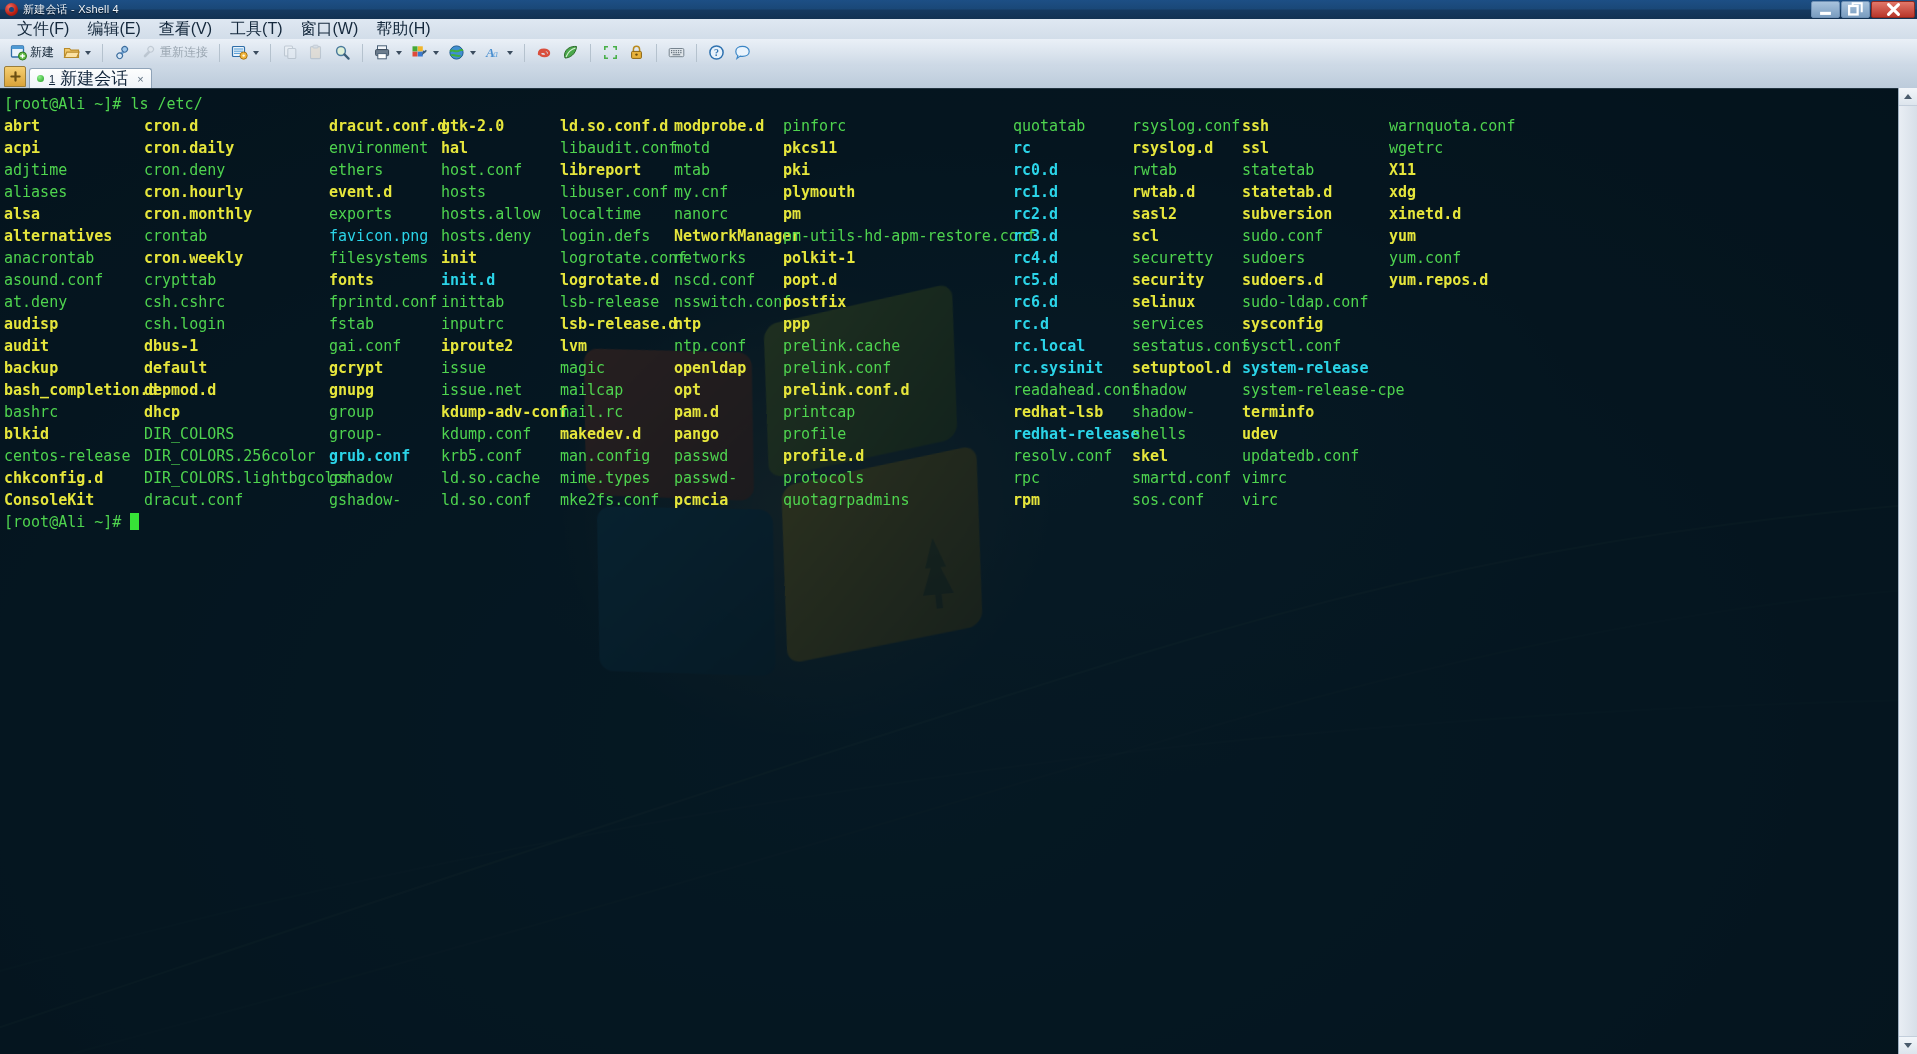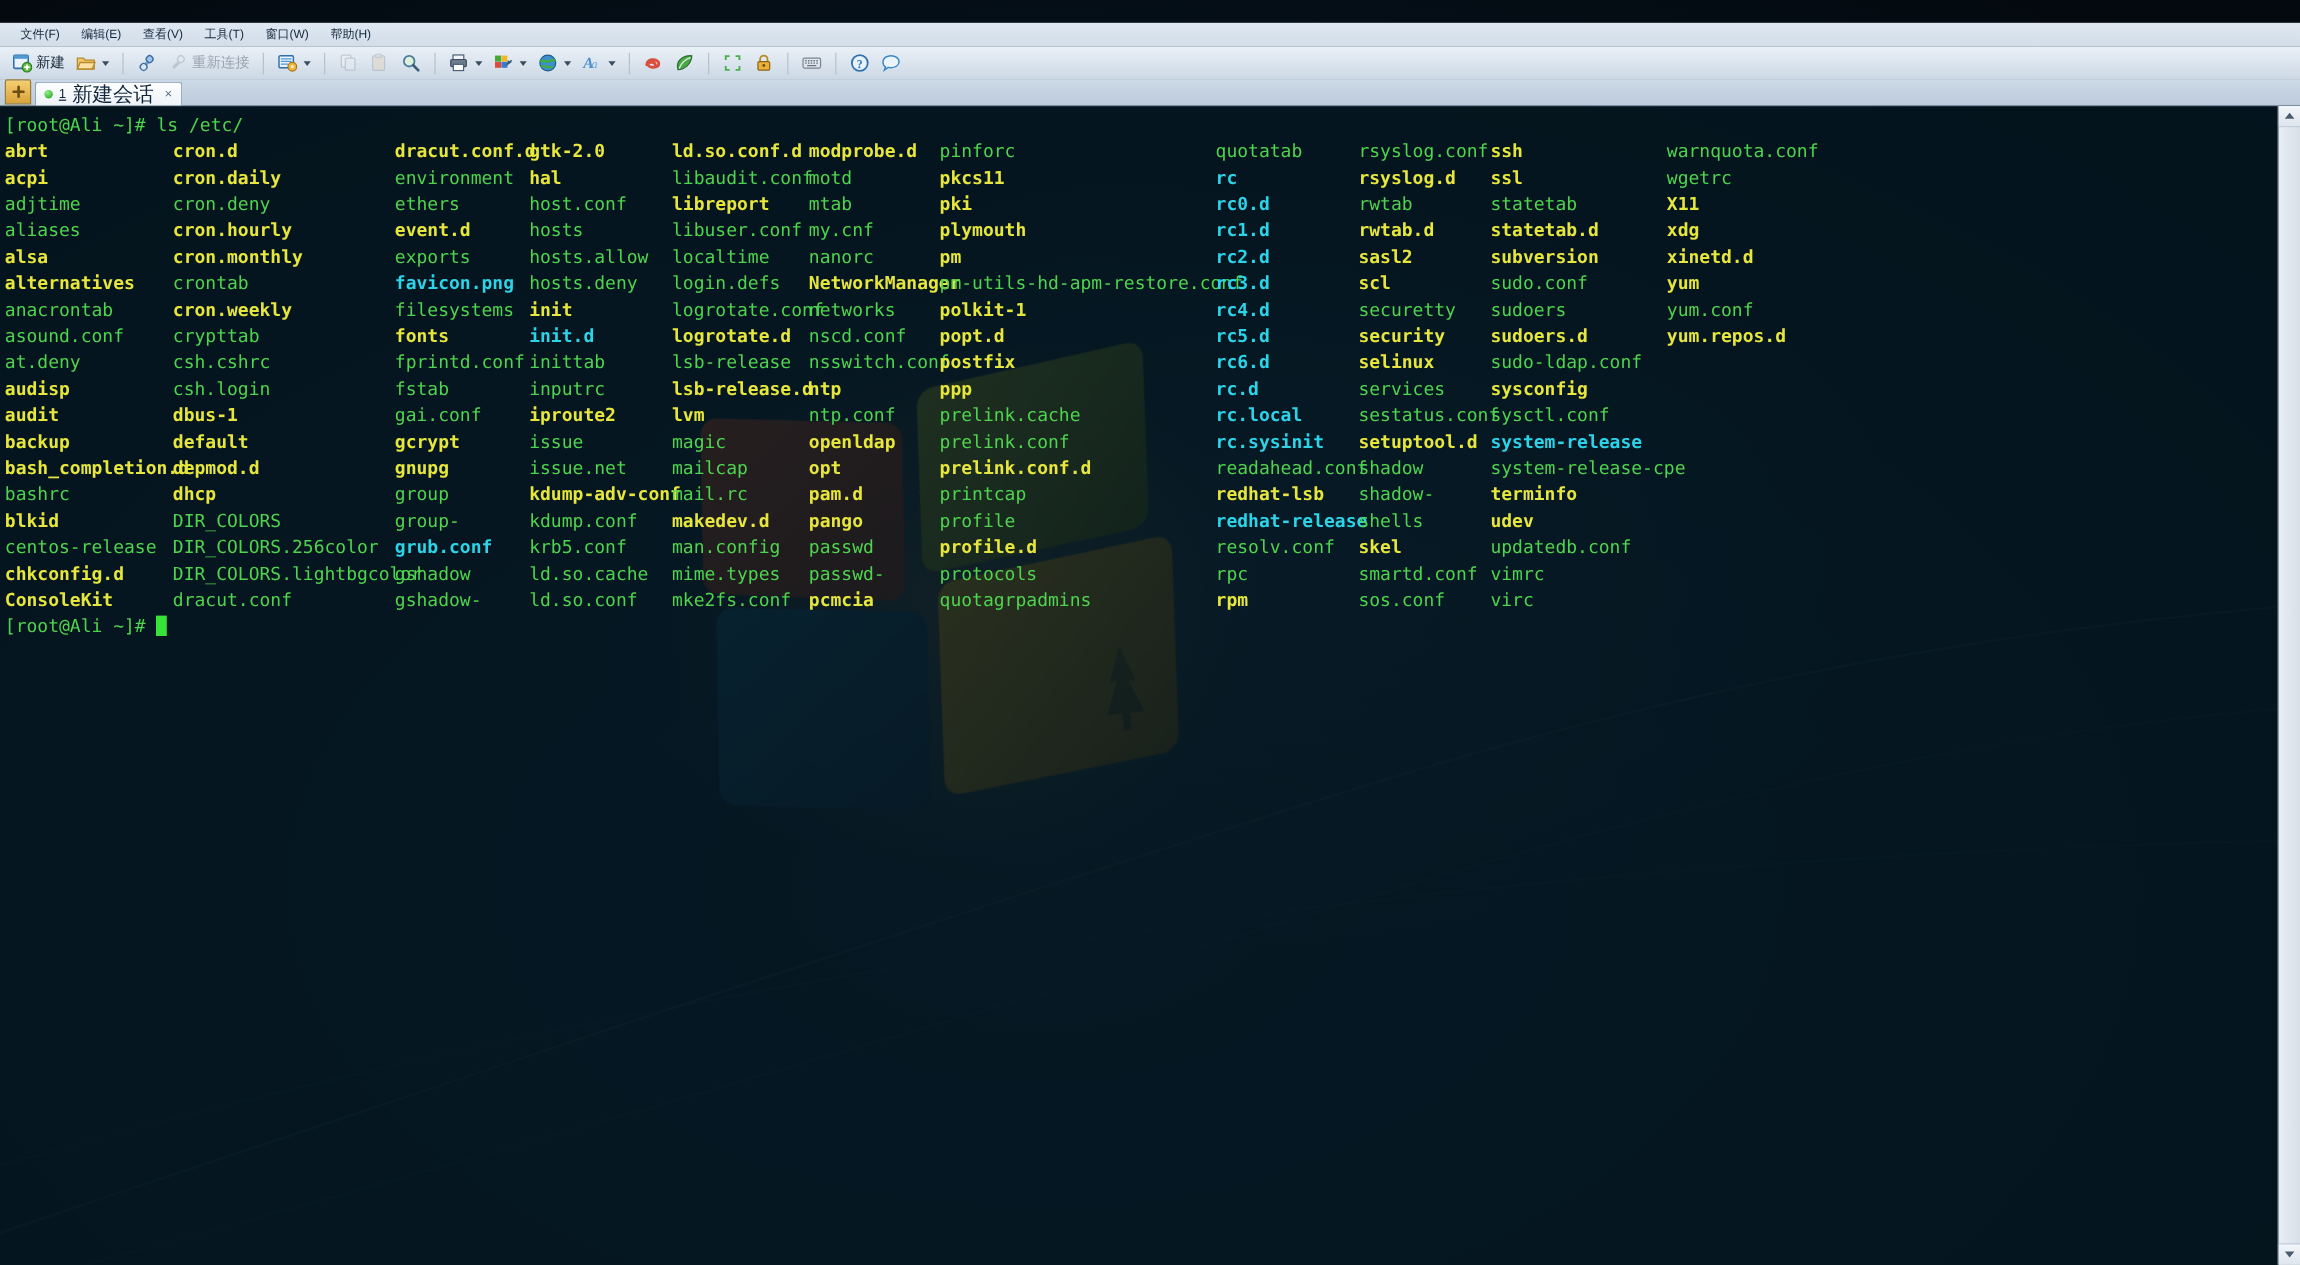--- a/index.html
+++ b/index.html
@@ -63,21 +63,21 @@
   .wbtn.max{background:linear-gradient(180deg,#a8c3dd,#7a9dc0);}
   .wbtn.close{background:linear-gradient(180deg,#e2786a,#b8352a);border-color:#8e2a20;width:42px;}
   .wbtn svg{display:block;}
 
   .menubar{
     position:absolute;left:0;top:19px;width:1917px;height:20px;
     background:linear-gradient(180deg,#dfe8f2 0%,#d2dde9 100%);
     border-bottom:1px solid #b9c7d6;
     display:flex;align-items:center;padding-left:8px;gap:0;
   }
-  .menu-item{font-size:10px;color:#14283c;padding:2px 9px;cursor:default;white-space:nowrap;}
+  .menu-item{font-size:16px;color:#14283c;padding:2px 9px;cursor:default;white-space:nowrap;}
 
   .toolbar{
     position:absolute;left:0;top:39px;width:1917px;height:27px;
     background:linear-gradient(180deg,#eaf0f7 0%,#dbe4ee 52%,#ccd8e5 100%);
     border-bottom:1px solid #a9b8c9;
     display:flex;align-items:center;padding-left:7px;gap:3px;
   }
   .tb-btn{height:22px;display:flex;align-items:center;gap:3px;padding:0 3px;border-radius:3px;}
   .tb-label{font-size:12px;color:#132536;}
   .tb-label.dim{color:#9aa6b1;}
@@ -113,21 +113,21 @@
     white-space:pre;
     color:#4fd44f;
     overflow:hidden;
   }
   .term .row{height:22px;display:block;}
   .cell{display:inline-block;vertical-align:top;}
   .c-prompt{color:#4fd44f;}
   .c-file{color:#4fd44f;}
   .c-dir{color:#e6e63c;font-weight:bold;}
   .c-link{color:#2bd4e8;font-weight:bold;}
-  .c-img{color:#2bd4e8;font-weight:bold;}
+  .c-img{color:#2bd4e8;font-weight:normal;}
   .cursor{display:inline-block;width:9px;height:17px;background:#37e337;vertical-align:-3px;}
 
   
   .vscroll{
     position:absolute;right:0;top:0;width:18px;bottom:0;
     background:linear-gradient(90deg,#e9eef4,#d7dfe8);
     border-left:1px solid #9fb0c1;
   }
   .vs-arrow{width:18px;height:17px;display:flex;align-items:center;justify-content:center;
     background:linear-gradient(180deg,#f2f6fa,#dde5ed);border-bottom:1px solid #c3cedb;}
@@ -151,20 +151,47 @@
     <div class="winflag">
       <div class="wf-glow"></div>
       <div class="pane wf-r"></div>
       <div class="pane wf-g"></div>
       <div class="pane wf-b"></div>
       <div class="pane wf-y"></div>
       <div class="wf-tree"></div>
     </div>
   </div>
 
+  <div class="titlebar">
+    <div class="title-left">
+      <div class="app-icon">
+        <div class="ring"></div>
+          <div class="hole"></div>
+      </div>
+      <span class="title-text">新建会话 - Xshell 4</span>
+    </div>
+    <div class="win-btns">
+      <div class="wbtn min">
+        <svg class="ico" width="11" height="11" viewBox="0 0 11 11">
+            <rect x="2" y="7" width="7" height="2" fill="#ffffff"></rect>
+          </svg>
+      </div>
+      <div class="wbtn max">
+        <svg class="ico" width="11" height="11" viewBox="0 0 12 12">
+          <rect x="1.5" y="3.5" width="6" height="6" fill="none" stroke="#ffffff" stroke-width="1.6"></rect>
+          <path d="M4 3 V1.6 H10.4 V8" fill="none" stroke="#ffffff" stroke-width="1.4"></path>
+        </svg>
+      </div>
+      <div class="wbtn close">
+        <svg class="ico" width="12" height="11" viewBox="0 0 12 12">
+          <path d="M2.5 2.5 L9.5 9.5 M9.5 2.5 L2.5 9.5" stroke="#ffffff" stroke-width="2.2" stroke-linecap="round"></path>
+        </svg>
+      </div>
+    </div>
+  </div>
 
   <div class="menubar">
     <span class="menu-item">文件(F)</span>
     <span class="menu-item">编辑(E)</span>
     <span class="menu-item">查看(V)</span>
     <span class="menu-item">工具(T)</span>
     <span class="menu-item">窗口(W)</span>
     <span class="menu-item">帮助(H)</span>
   </div>
 

